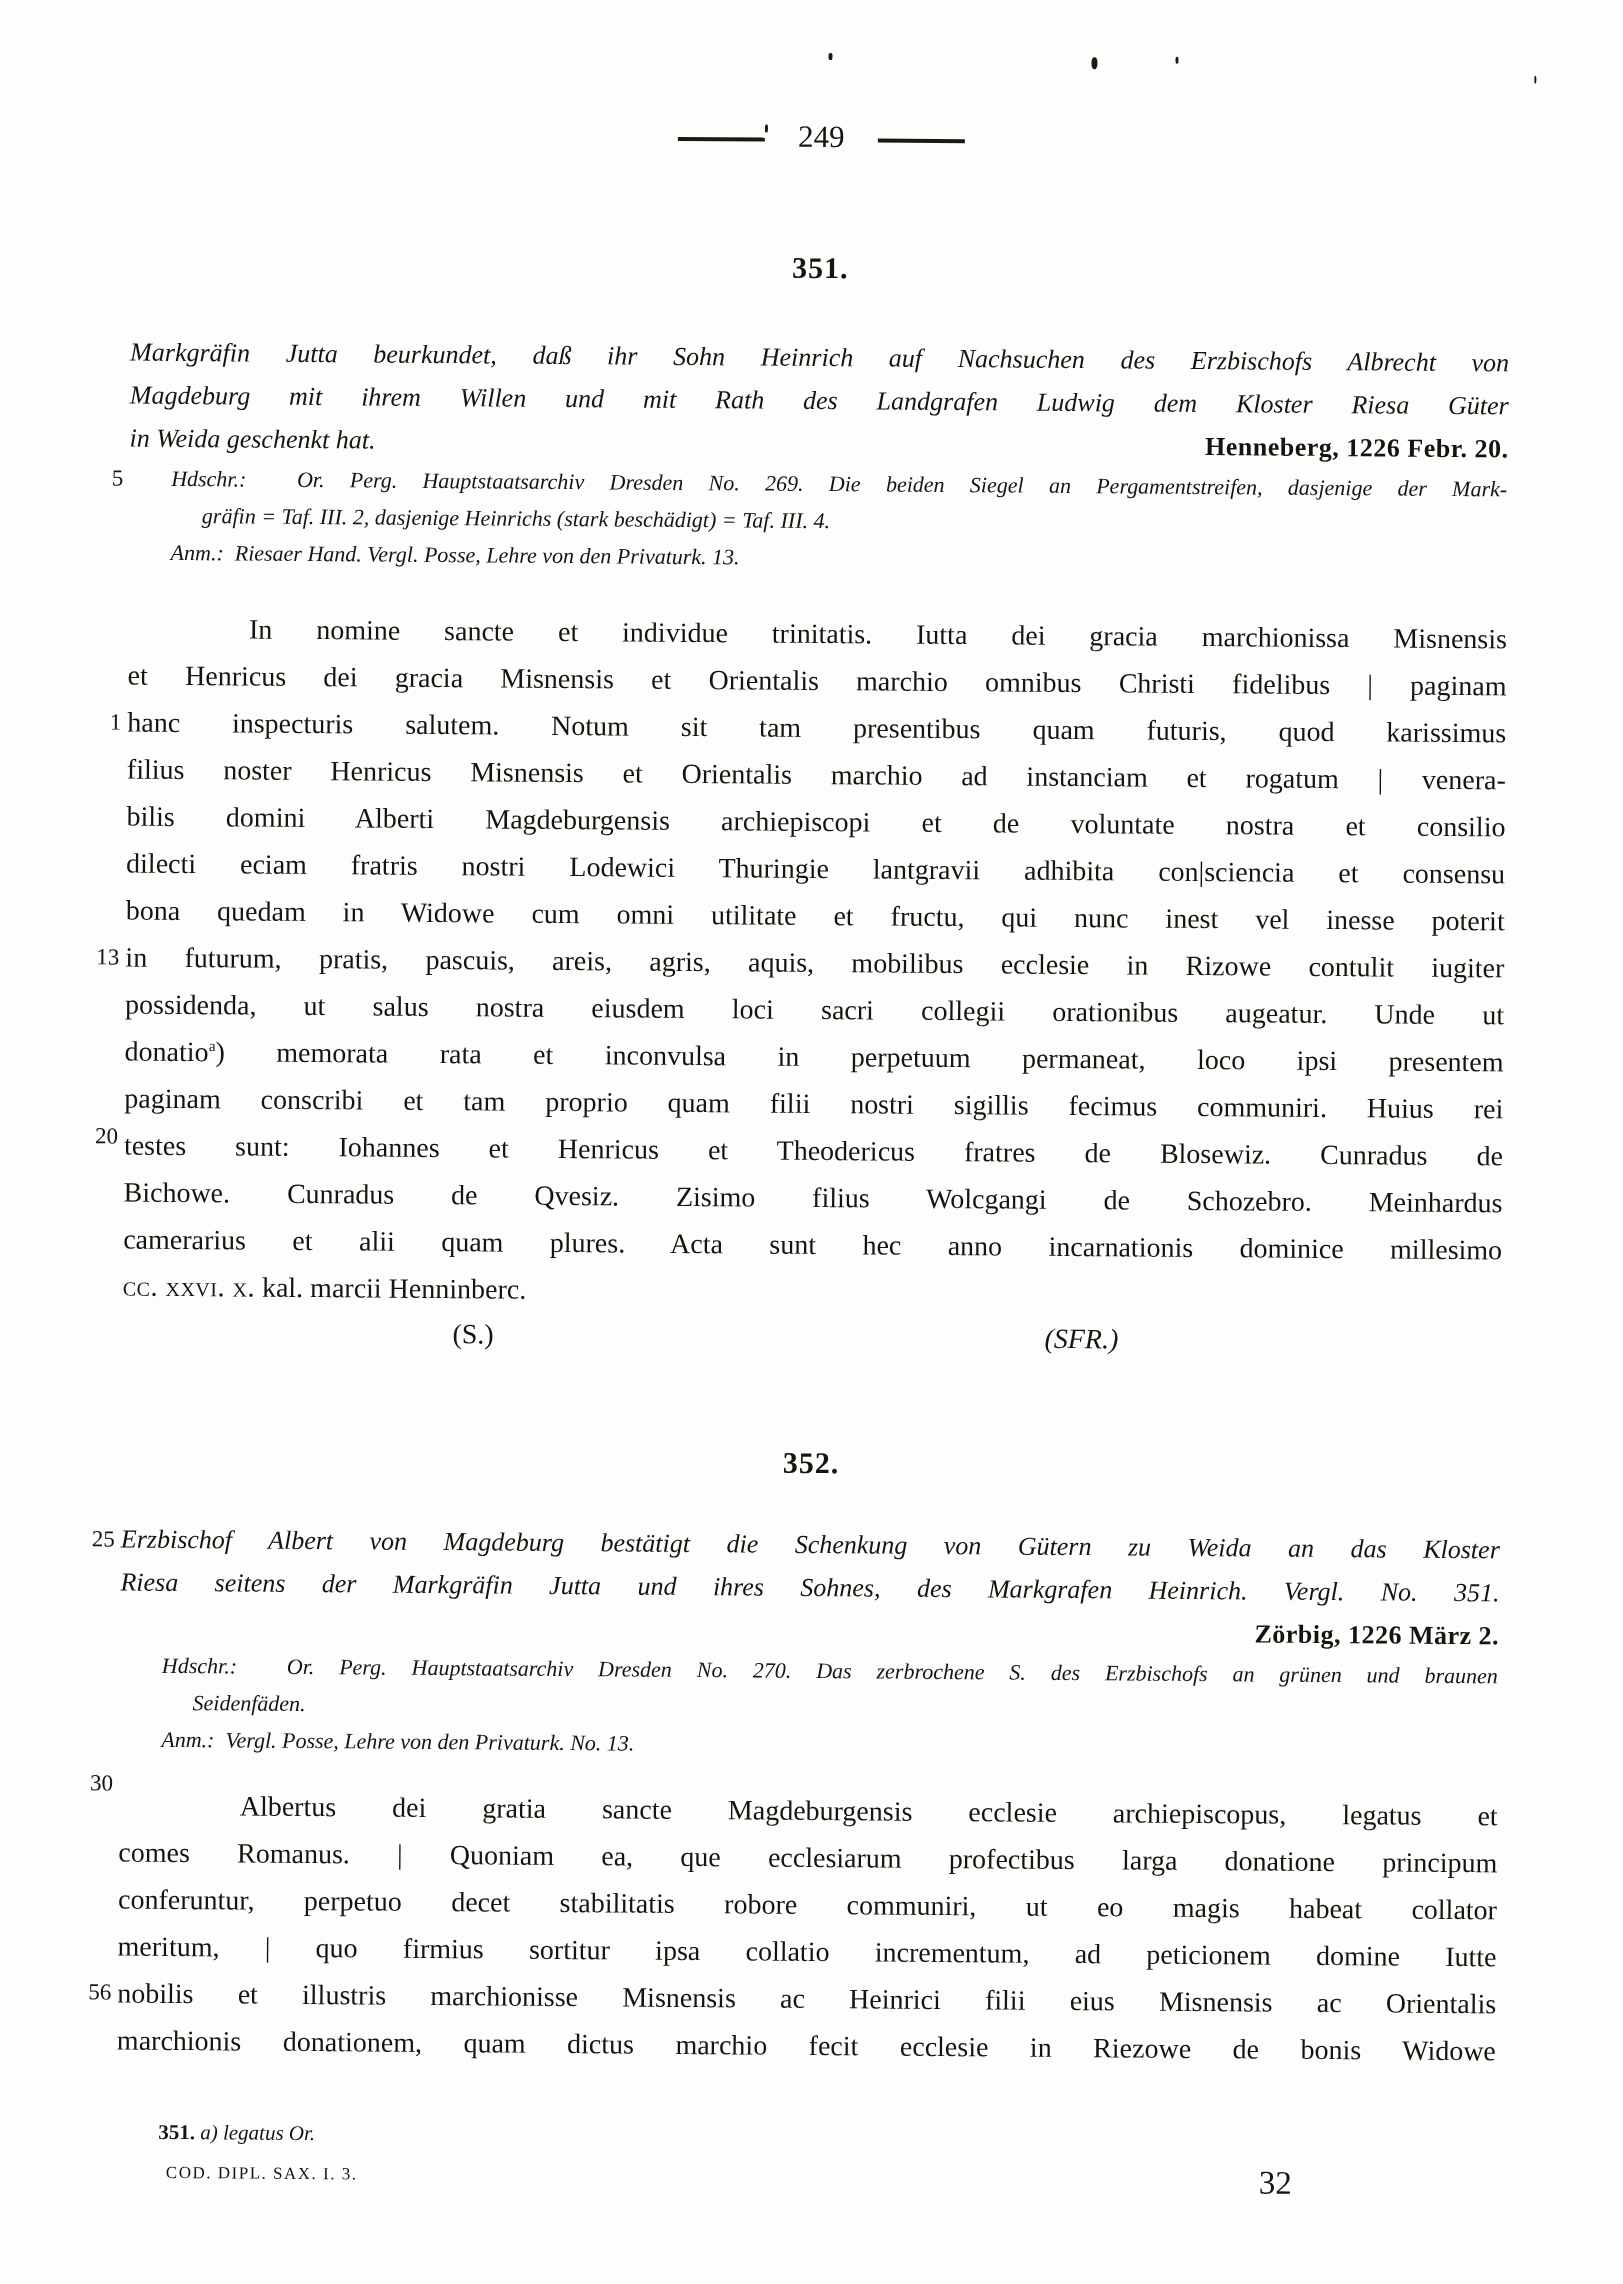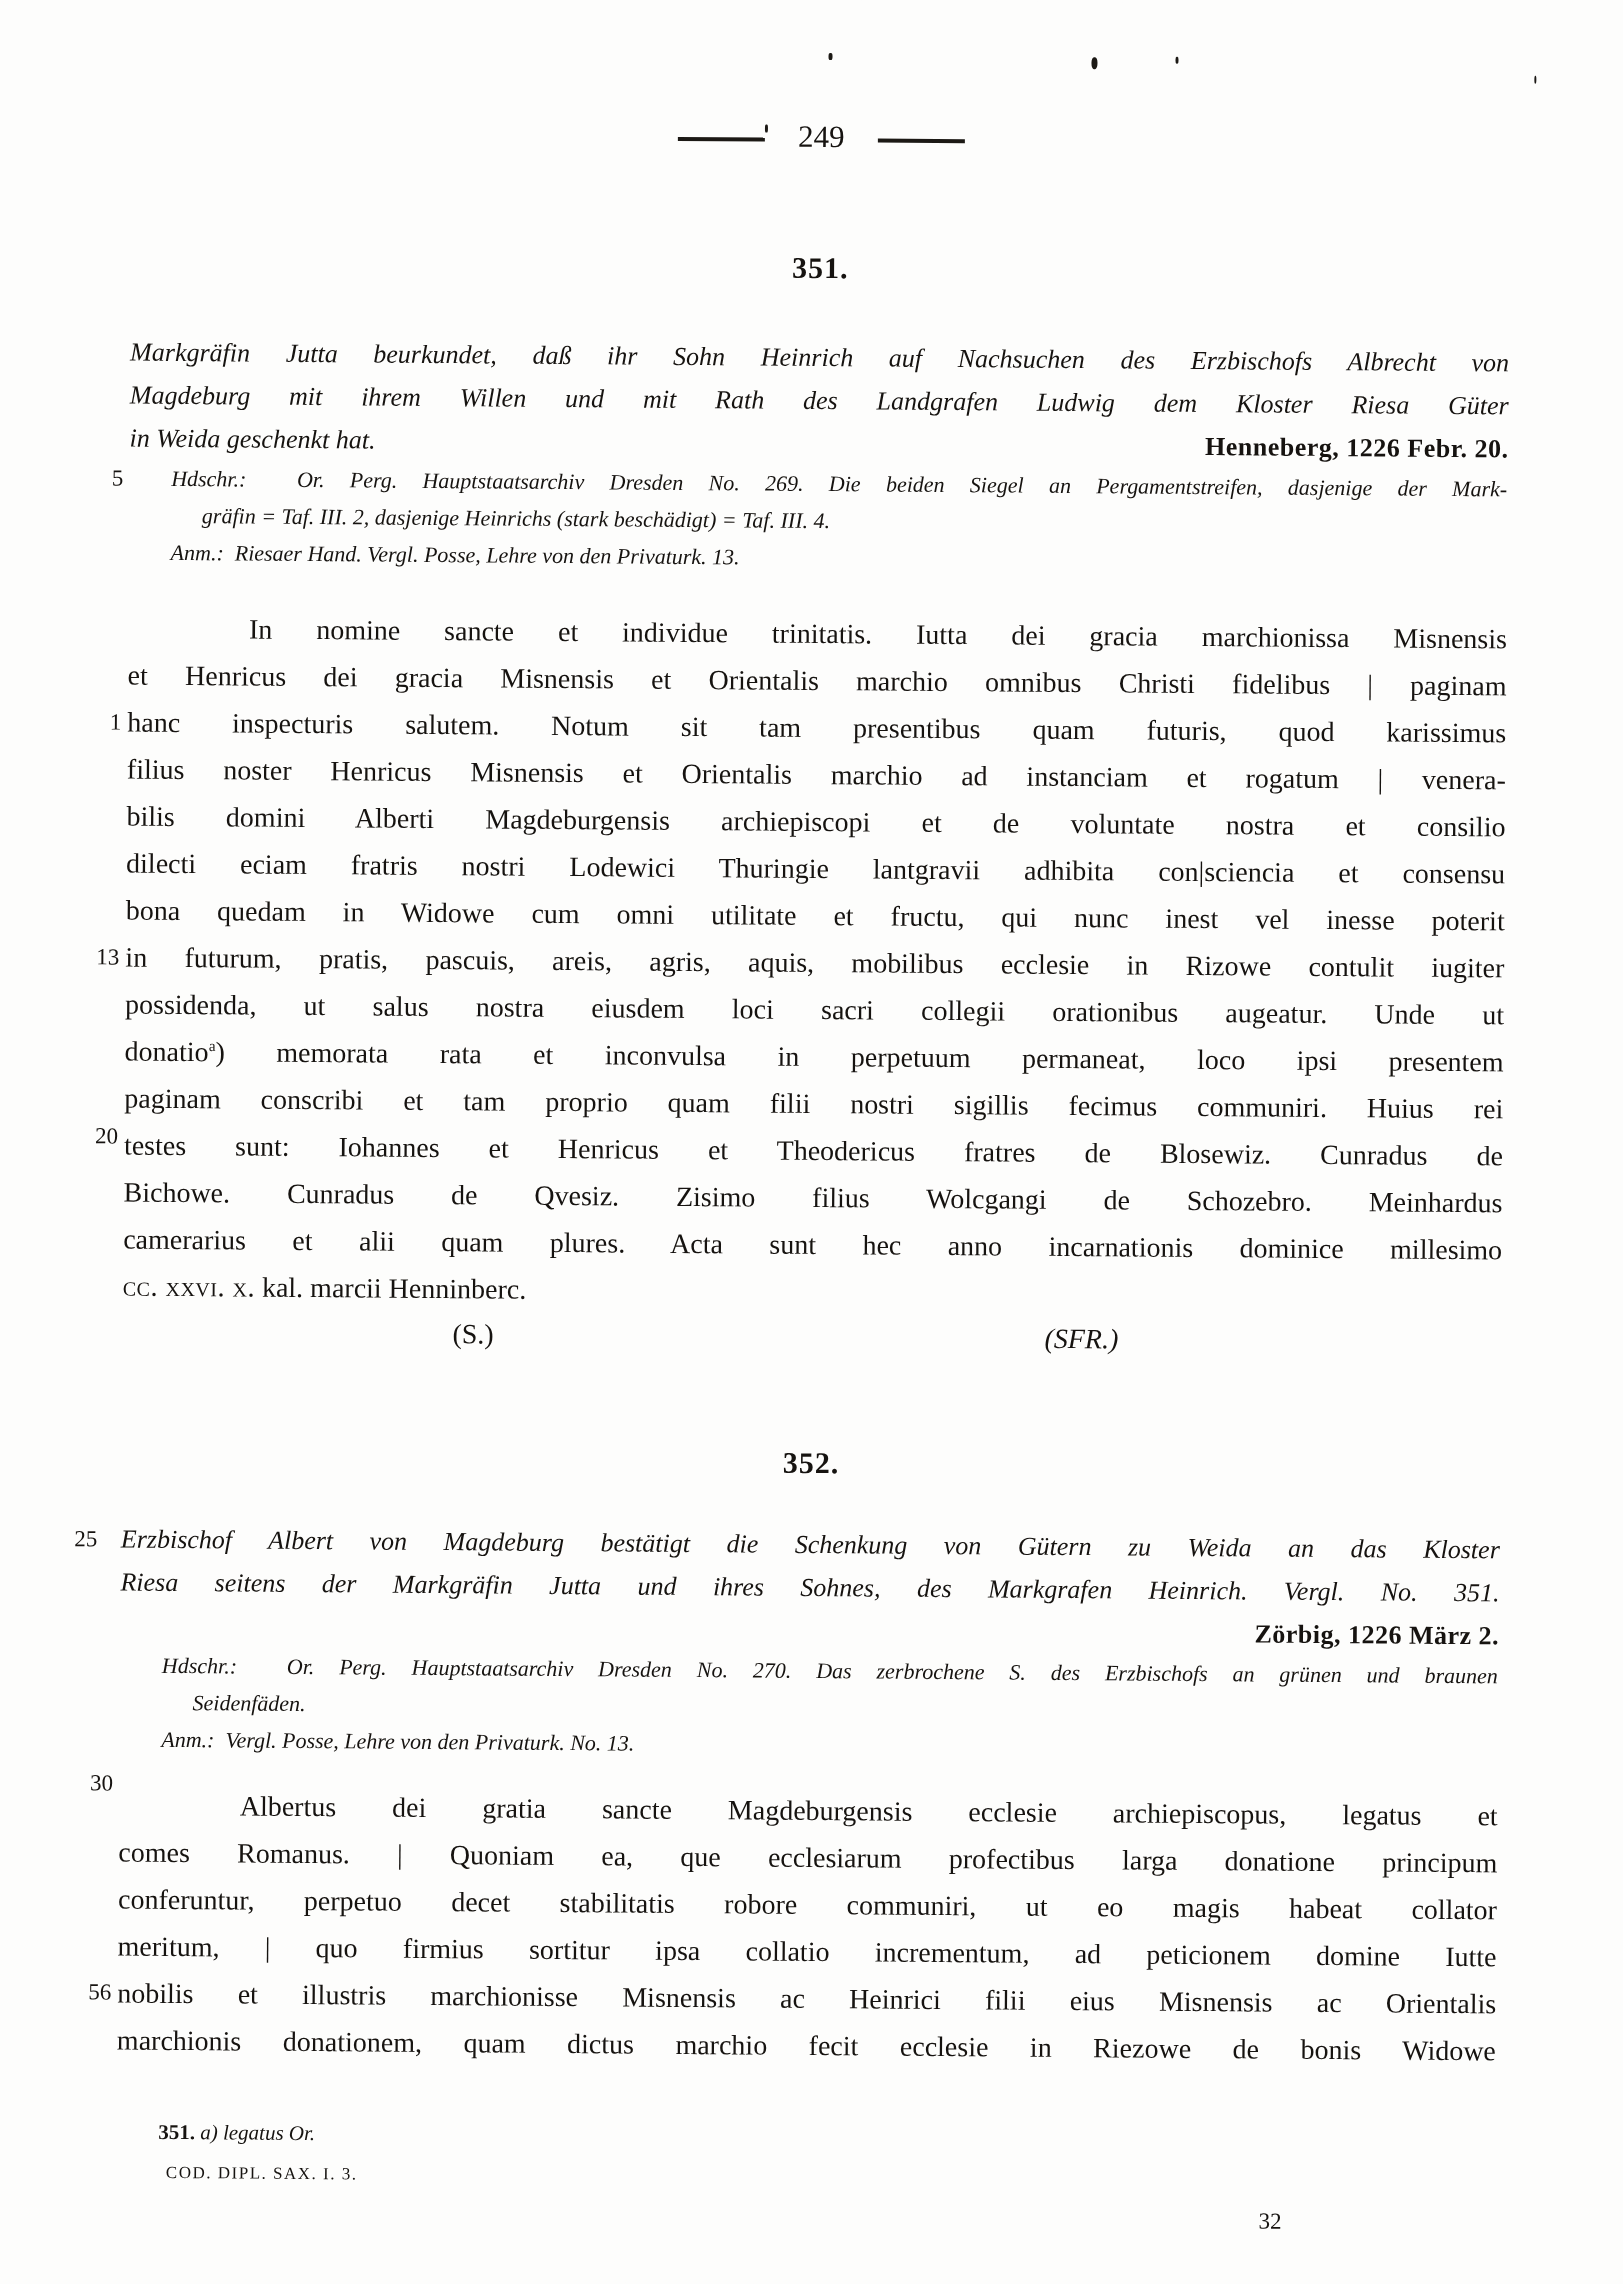--- a/index.html
+++ b/index.html
@@ -33,21 +33,21 @@
   
   .lineno{position:absolute;left:60px;width:58px;text-align:right;font-size:23px;}
   
   .sigrow{top:1321px;left:124px;width:1379px;height:47px;font-size:28px;}
   .sigrow span{position:absolute;}
   
   .footnote{top:2125px;left:166px;font-size:21px;}
   .fn-ref{font-weight:bold;}
   .fn-it{font-style:italic;}
   .footer-left{top:2168px;left:174px;font-size:17px;letter-spacing:1.5px;}
-  .footer-right{top:2161px;left:1267px;font-size:23px;margin-top:44px;}
+  .footer-right{top:2161px;left:1267px;font-size:33px;}
   
   .speck{position:absolute;background:#1c1915;border-radius:45%;}
 </style>
 </head>
 <body>
 
 <div class="sheet">
 
   <div class="abs pagehead">
     <div class="rule"></div>
@@ -115,21 +115,21 @@
     <div class="jline">conferuntur, perpetuo decet stabilitatis robore communiri, ut eo magis habeat collator</div>
     <div class="jline">meritum, | quo firmius sortitur ipsa collatio incrementum, ad peticionem domine Iutte</div>
     <div class="jline">nobilis et illustris marchionisse Misnensis ac Heinrici filii eius Misnensis ac Orientalis</div>
     <div class="jline">marchionis donationem, quam dictus marchio fecit ecclesie in Riezowe de bonis Widowe</div>
   </div>
 
   <div class="lineno" style="top:465px;line-height:37px;">5</div>
   <div class="lineno" style="top:704px;line-height:47px;">1</div>
   <div class="lineno" style="top:939px;line-height:47px;">13</div>
   <div class="lineno" style="top:1118px;line-height:47px;">20</div>
-  <div class="lineno" style="top:1523px;line-height:43px;text-align:center;">25</div>
+  <div class="lineno" style="top:1523px;line-height:43px;">25</div>
   <div class="lineno" style="top:1726px;line-height:37px;margin-top:44px;">30</div>
   <div class="lineno" style="top:1974px;line-height:47px;">56</div>
 
   <div class="abs footnote">
     <span class="fn-ref">351.</span>
     <span class="fn-it">a)</span>
     <span class="fn-it">legatus Or.</span>
   </div>
 
   <div class="abs footer-left">COD. DIPL. SAX. I. 3.</div>

